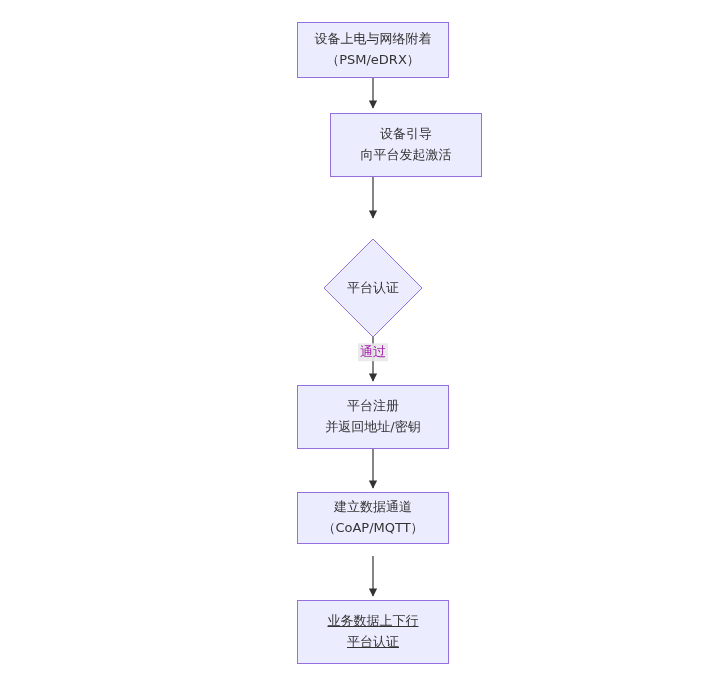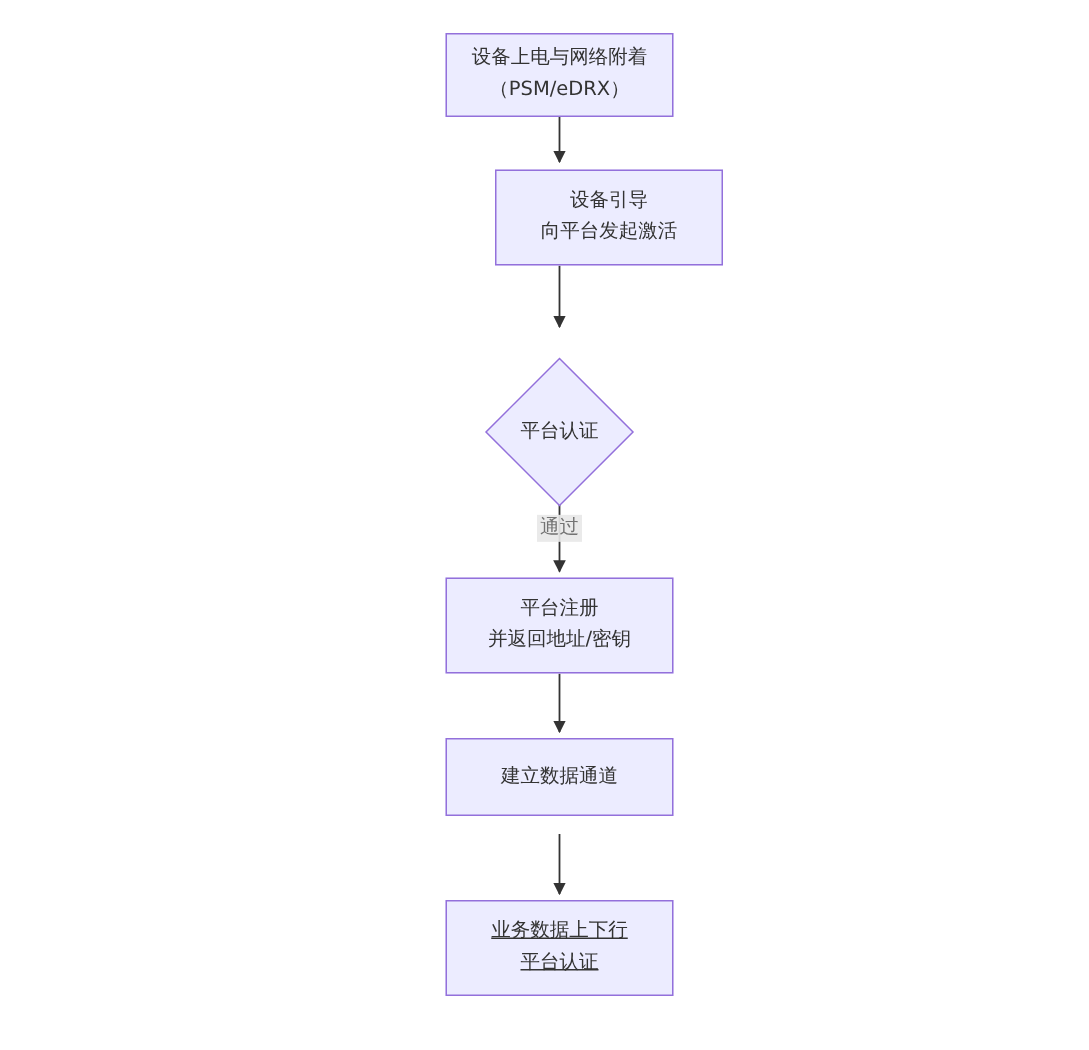--- a/index.html
+++ b/index.html
@@ -46,21 +46,21 @@
     top: 0;
   }
   .diamond-label {
     position: relative;
     z-index: 1;
   }
   .edge-label {
     position: absolute;
     transform: translate(-50%, -50%);
     background: rgba(232, 232, 232, 0.9);
-    color: #737373;
+    color: #a21caf;
     font-size: 13px;
     padding: 0 2px;
     line-height: 1.35;
     white-space: nowrap;
     z-index: 2;
   }
 </style>
 </head>
 <body>
 
@@ -98,20 +98,21 @@
 
   <div class="edge-label" style="left:373px; top:352px;">通过</div>
 
   <div class="node rect" style="left:297px; top:385px; width:152px; height:64px;">
     <span>平台注册</span>
     <span>并返回地址/密钥</span>
   </div>
 
   <div class="node rect" style="left:297px; top:492px; width:152px; height:52px;">
     <span>建立数据通道</span>
+    <span>（CoAP/MQTT）</span>
   </div>
 
   <div class="node rect" style="left:297px; top:600px; width:152px; height:64px;text-decoration:underline;">
     <span>业务数据上下行</span>
     <span>平台认证</span>
   </div>
 
 </div>
 
 </body></html>

